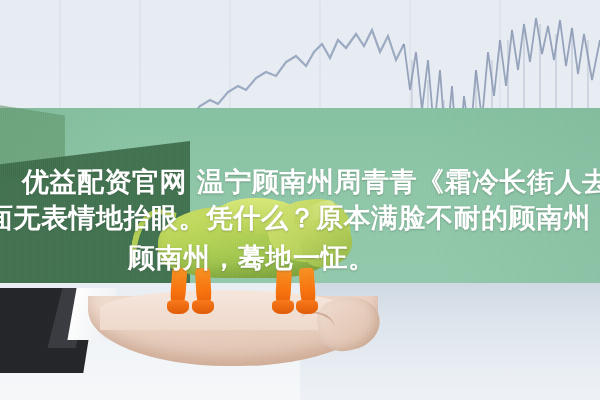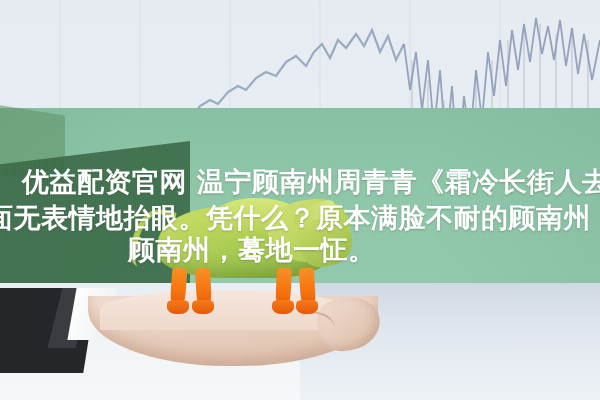--- a/index.html
+++ b/index.html
@@ -170,21 +170,21 @@
     white-space:nowrap;
     color:#ffffff;
     font-weight:700;
     font-size:27px;
     letter-spacing:.5px;
     line-height:1;
     text-shadow:0 1px 2px rgba(60,80,60,.35);
   }
   .cap-line.l1{left:22px;top:8px;}
   .cap-line.l2{left:-14px;top:44px;}
-  .cap-line.l3{left:128px;top:76px;}
+  .cap-line.l3{left:128px;top:84px;}
 
   
   .noise{
     position:absolute;inset:0;
     background:repeating-linear-gradient(90deg,rgba(255,255,255,.025) 0 1px,rgba(0,0,0,.015) 1px 2px);
     mix-blend-mode:overlay;
   }
 </style>
 </head>
 <body>

